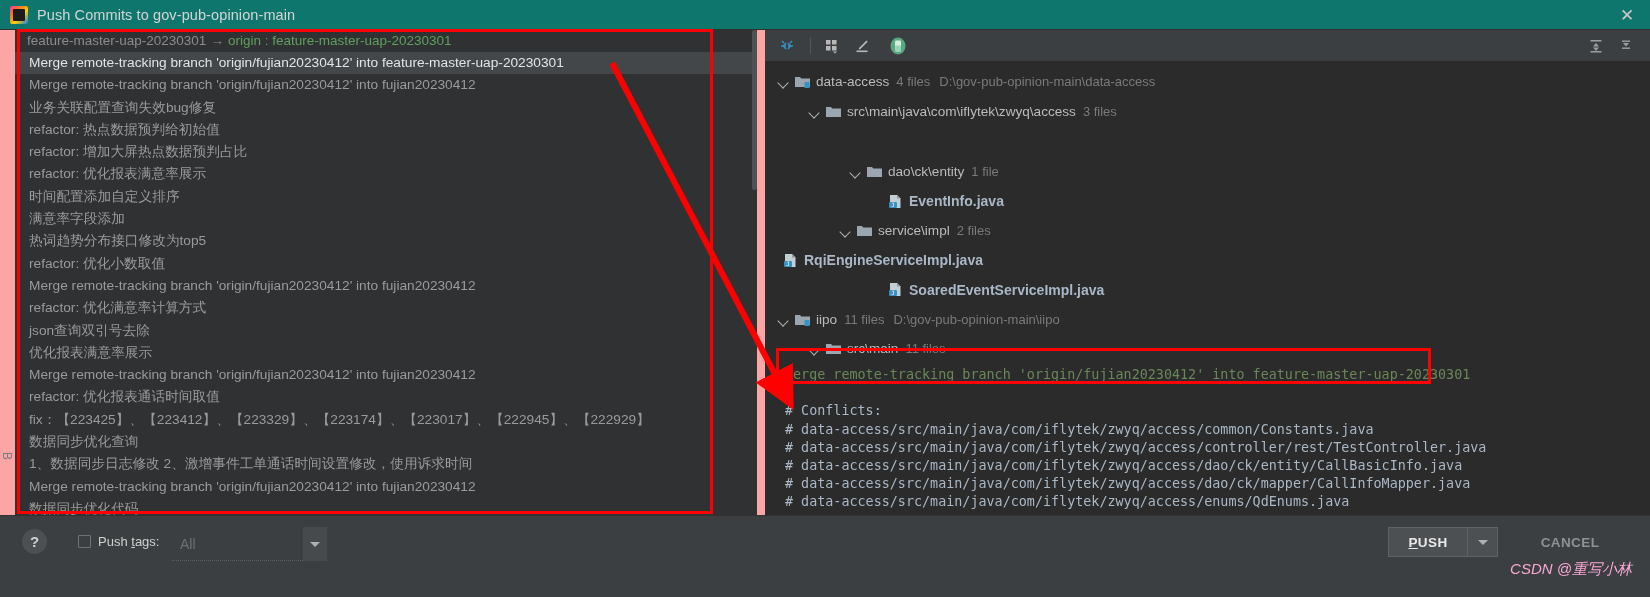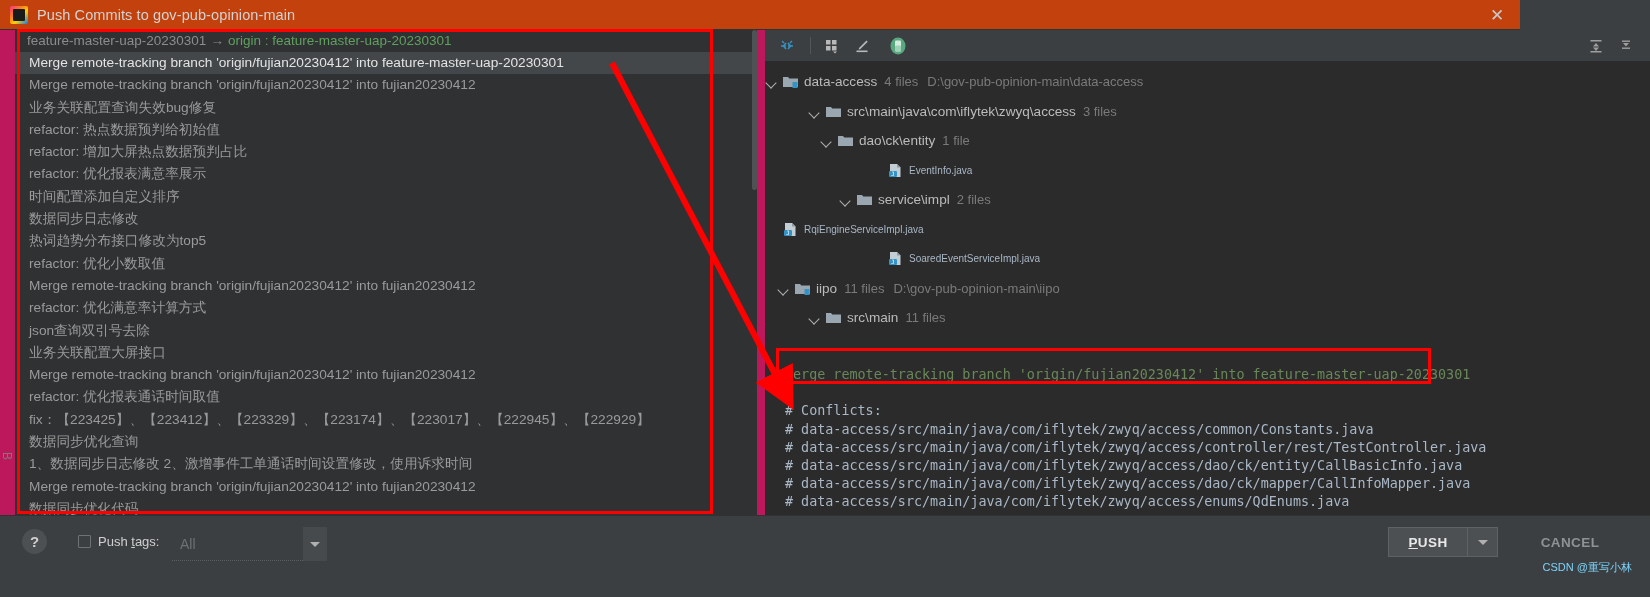--- a/index.html
+++ b/index.html
@@ -11,22 +11,22 @@
   }
   #app {
     position: relative;
     width: 1650px; height: 597px;
     background: #3c3f41;
   }
 
   
   .titlebar {
     position: absolute; left: 0; top: 0;
-    width: 1520px; height: 30px;
-    background: #c2410c;
+    width: 1650px; height: 30px;
+    background: #0f766e;
     display: flex; align-items: center;
     border-bottom: 1px solid #323232;
   }
   .titlebar .app-icon {
     width: 18px; height: 18px; margin-left: 10px; margin-right: 9px;
     position: relative; flex: none;
   }
   .titlebar .app-icon .ij {
     position: absolute; inset: 0;
     background:
@@ -45,21 +45,21 @@
     width: 46px; height: 30px;
     display: flex; align-items: center; justify-content: center;
     color: #c8c8c8; font-size: 17px; line-height: 1;
     cursor: pointer;
   }
 
   
   .content {
     position: absolute; left: 0; top: 30px;
     width: 1650px; height: 485px;
-    background: #be185d;
+    background: #fca5a5;
   }
 
   
   .commit-pane {
     position: absolute; left: 15px; top: 0px;
     width: 742px; height: 485px;
     background: #2f3133;
     overflow: hidden;
   }
   .commit-scroll {
@@ -147,21 +147,21 @@
     width: 7px; height: 7px;
     border-right: 1.6px solid #b0b0b0;
     border-bottom: 1.6px solid #b0b0b0;
     transform: rotate(45deg);
   }
   .tw.blank::before { display: none; }
   .ficon { width: 17px; height: 15px; flex: none; margin-right: 5px; position: relative; }
   .tree-name { color: #bbbbbb; }
   .tree-count { color: #7a7a7a; margin-left: 7px; font-size: 13px; }
   .tree-path { color: #7a7a7a; margin-left: 9px; font-size: 13px; }
-  .file-name-java { color: #a9b7c6; font-size: 10px; }
+  .file-name-java { color: #a9b7c6; font-size: 14px; font-weight: bold; }
 
   
   .msg-area {
     position: absolute;
     left: 10px; top: 336px;
     width: 875px; height: 150px;
     background: #2b2b2b;
     font-family: "DejaVu Sans Mono", monospace;
     font-size: 13.4px;
     line-height: 18.2px;
@@ -236,22 +236,23 @@
   }
   .cancel-btn {
     position: absolute; right: 30px; top: 11px;
     width: 100px; height: 30px;
     color: #8e9294; font-size: 13.5px;
     display: flex; align-items: center; justify-content: center;
     cursor: pointer; letter-spacing: .4px; font-weight: bold;
   }
   .watermark {
     position: absolute; right: 18px; top: 560px;
-    font-size: 11px; color: #7dd3fc;
+    font-size: 15px; color: #f9a8d4;
     white-space: nowrap;
+    font-style: italic;
   }
 
   
   .anno-box {
     position: absolute;
     border: 3px solid #ff0000;
     pointer-events: none;
   }
   #anno-left  { left: 17px;  top: 29px;  width: 696px; height: 485px; }
   #anno-right { left: 776px; top: 348px; width: 655px; height: 36px; }
@@ -285,27 +286,27 @@
           <span>feature-master-uap-20230301</span><span class="arrow">→</span><span class="origin">origin</span><span class="origin">&nbsp;</span><span class="origin">:</span><span class="origin">&nbsp;</span><span class="remote-branch">feature-master-uap-20230301</span>
         </div>
         <div id="commit-rows">
             <div class="commit-row selected">Merge remote-tracking branch 'origin/fujian20230412' into feature-master-uap-20230301</div>
             <div class="commit-row">Merge remote-tracking branch 'origin/fujian20230412' into fujian20230412</div>
             <div class="commit-row">业务关联配置查询失效bug修复</div>
             <div class="commit-row">refactor: 热点数据预判给初始值</div>
             <div class="commit-row">refactor: 增加大屏热点数据预判占比</div>
             <div class="commit-row">refactor: 优化报表满意率展示</div>
             <div class="commit-row">时间配置添加自定义排序</div>
-            <div class="commit-row">数据同步日志修改</div>
+            <div class="commit-row">满意率字段添加</div>
             <div class="commit-row">热词趋势分布接口修改为top5</div>
             <div class="commit-row">refactor: 优化小数取值</div>
             <div class="commit-row">Merge remote-tracking branch 'origin/fujian20230412' into fujian20230412</div>
             <div class="commit-row">refactor: 优化满意率计算方式</div>
             <div class="commit-row">json查询双引号去除</div>
-            <div class="commit-row">业务关联配置大屏接口</div>
+            <div class="commit-row">优化报表满意率展示</div>
             <div class="commit-row">Merge remote-tracking branch 'origin/fujian20230412' into fujian20230412</div>
             <div class="commit-row">refactor: 优化报表通话时间取值</div>
             <div class="commit-row">fix：【223425】、【223412】、【223329】、【223174】、【223017】、【222945】、【222929】</div>
             <div class="commit-row">数据同步优化查询</div>
             <div class="commit-row">1、数据同步日志修改 2、激增事件工单通话时间设置修改，使用诉求时间</div>
             <div class="commit-row">Merge remote-tracking branch 'origin/fujian20230412' into fujian20230412</div>
             <div class="commit-row">数据同步优化代码</div>
           </div>
       </div>
       <div class="list-scrollbar"></div>
@@ -358,39 +359,39 @@
             <svg width="16" height="16" viewBox="0 0 16 16">
               <rect x="4" y="2.5" width="8" height="1.4" fill="#9e9e9e"></rect>
               <path d="M8 8.5l3-3.5H5z" fill="#9e9e9e"></path>
               <rect x="4" y="9.5" width="8" height="1.4" fill="#9e9e9e"></rect>
             </svg>
           </div>
         </div>
       </div>
 
       <div class="tree" id="tree">
-          <div class="tree-row" style="">
+          <div class="tree-row" style="padding-left: 12px;">
             <span class="tw"></span>
             <span class="ficon"><svg width="17" height="15" viewBox="0 0 17 15">
                 <path d="M1 3h5l1.3 1.6H16V13H1z" fill="#9aa7b0"></path>
                 <rect x="10.5" y="8" width="5" height="6" fill="#3592c4"></rect>
               </svg></span>
             <span class="tree-name">data-access</span>
             <span class="tree-count">4 files</span>
             <span class="tree-path">D:\gov-pub-opinion-main\data-access</span>
           </div>
           <div class="tree-row" style="padding-left: 43px;">
             <span class="tw"></span>
             <span class="ficon"><svg width="17" height="15" viewBox="0 0 17 15">
                 <path d="M1 3h5l1.3 1.6H16V13H1z" fill="#9aa7b0"></path>
               </svg></span>
             <span class="tree-name">src\main\java\com\iflytek\zwyq\access</span>
             <span class="tree-count">3 files</span>
           </div>
-          <div class="tree-row" style="padding-left: 55px;">
+          <div class="tree-row" style="padding-left: 84px; margin-top: 31px;">
             <span class="tw"></span>
             <span class="ficon"><svg width="17" height="15" viewBox="0 0 17 15">
                 <path d="M1 3h5l1.3 1.6H16V13H1z" fill="#9aa7b0"></path>
               </svg></span>
             <span class="tree-name">dao\ck\entity</span>
             <span class="tree-count">1 file</span>
           </div>
           <div class="tree-row" style="padding-left: 105px;">
             <span class="tw blank"></span>
             <span class="ficon"><svg width="17" height="15" viewBox="0 0 17 15">

